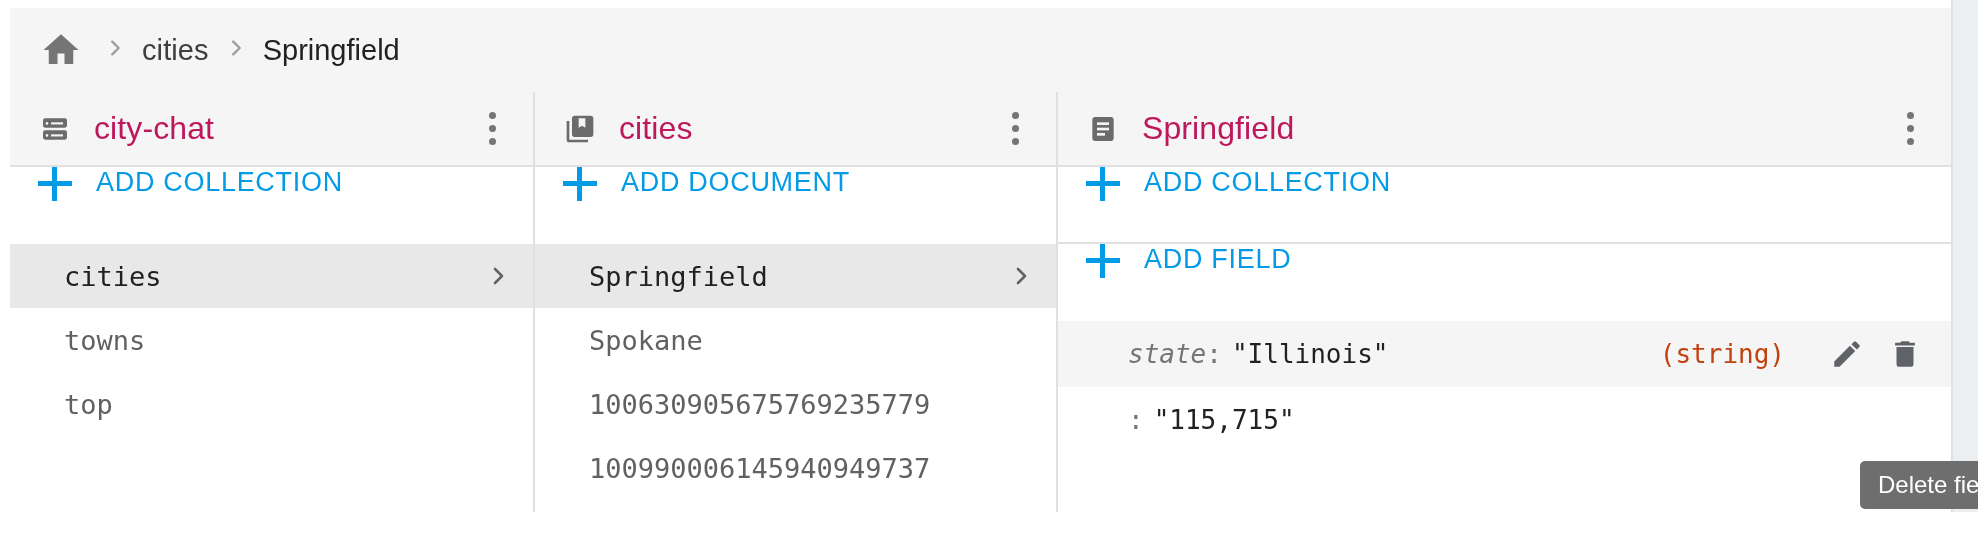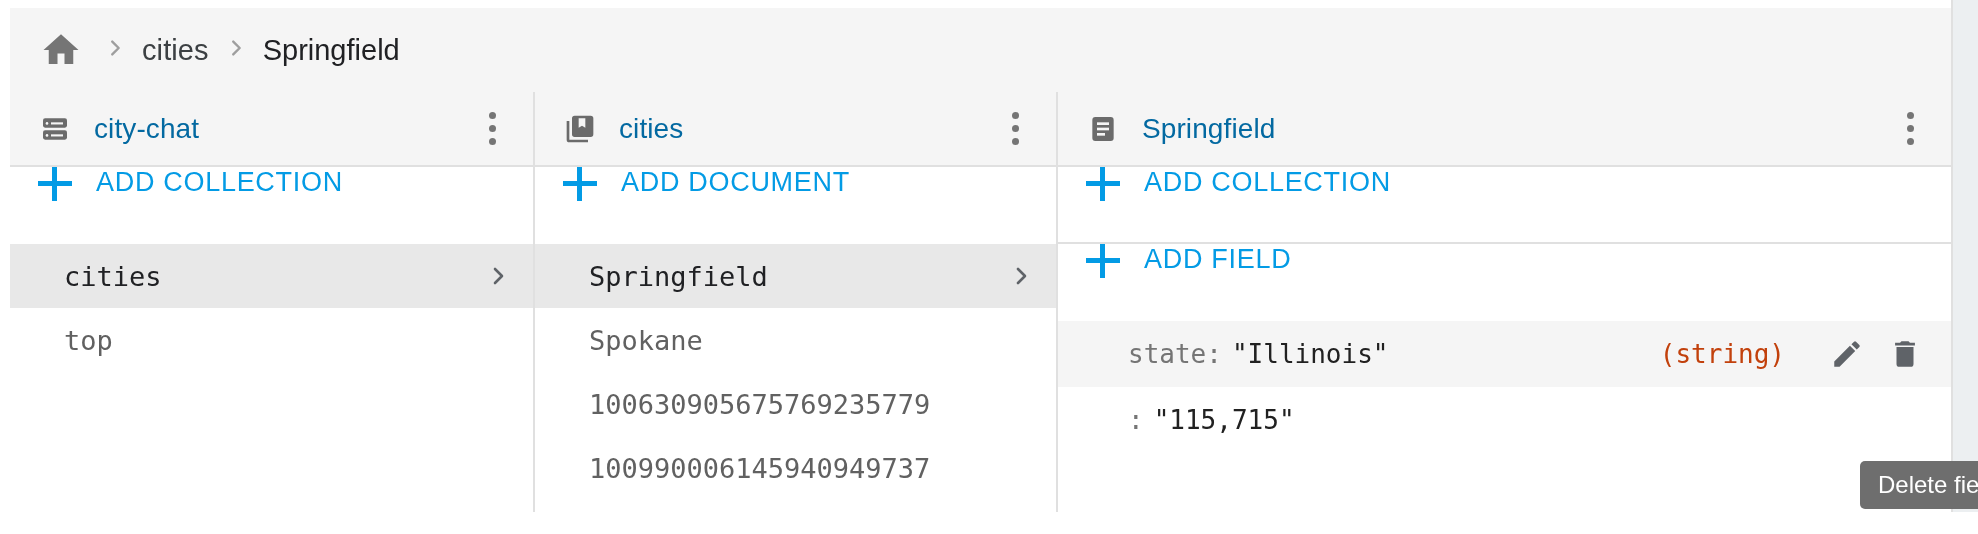--- a/index.html
+++ b/index.html
@@ -93,22 +93,22 @@
     width: 34px;
     height: 34px;
     margin-right: 22px;
     flex: 0 0 auto;
     display: flex;
     align-items: center;
     justify-content: center;
   }
   .panel-header-title {
     flex: 1 1 auto;
-    font-size: 28px;
-    color: #0369a1;
+    font-size: 32px;
+    color: #be185d;
     letter-spacing: 0.1px;
     white-space: nowrap;
     overflow: hidden;
     text-overflow: ellipsis;
   }
   .kebab {
     width: 46px;
     height: 46px;
     display: flex;
     flex-direction: column;
@@ -205,21 +205,21 @@
     display: flex;
     align-items: center;
     padding: 0 24px 0 70px;
     font-family: "DejaVu Sans Mono", "Liberation Mono", monospace;
     font-size: 26px;
     color: #757575;
     white-space: nowrap;
     position: relative;
   }
   .field-row.highlight { background: #f5f5f5; }
-  .field-key { color: #757575; }
+  .field-key { color: #757575; font-style: italic; }
   .field-colon { color: #757575; }
   .field-value {
     color: #212121;
     margin-left: 10px;
   }
   .field-spacer { flex: 1 1 auto; }
   .field-type {
     font-family: "DejaVu Sans Mono", "Liberation Mono", monospace;
     font-size: 26px;
     color: #c2410c;
@@ -326,20 +326,23 @@
       <div class="list">
         <div class="list-item selected">
           <span class="list-item-label">cities</span>
           <span class="chev">
             <svg width="24" height="26" viewBox="0 0 24 24">
                 <path fill="none" stroke="#5f6368" stroke-width="2.6" stroke-linecap="round" stroke-linejoin="round" d="M9 5l7 7-7 7"></path>
               </svg>
           </span>
         </div>
         <div class="list-item">
+          <span class="list-item-label">towns</span>
+        </div>
+        <div class="list-item">
           <span class="list-item-label">top</span>
         </div>
       </div>
     </div>
 
     <div class="panel panel-2">
       <div class="panel-header">
         <span class="panel-header-icon">
           <svg width="32" height="32" viewBox="0 0 24 24">
             <path fill="#6b6b6b" d="M4 6H2v14a2 2 0 0 0 2 2h14v-2H4z"></path>

